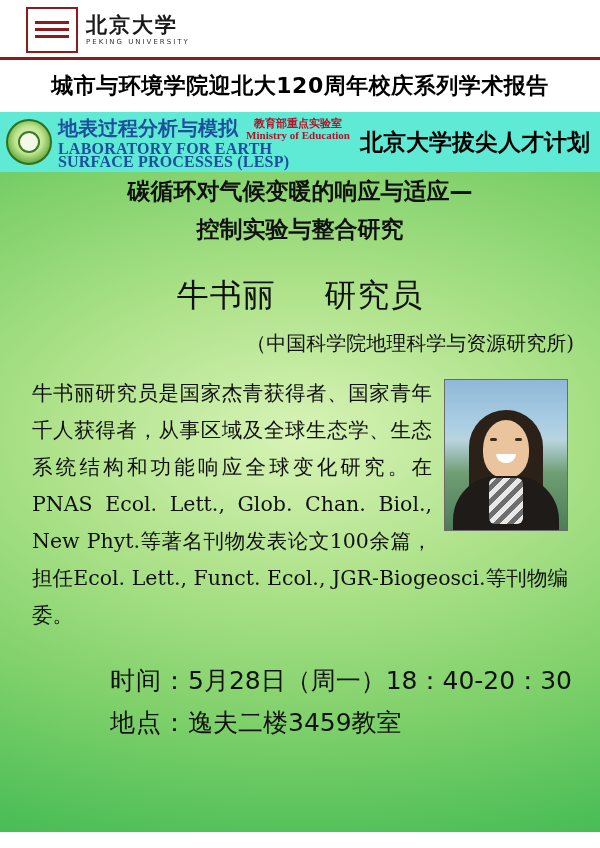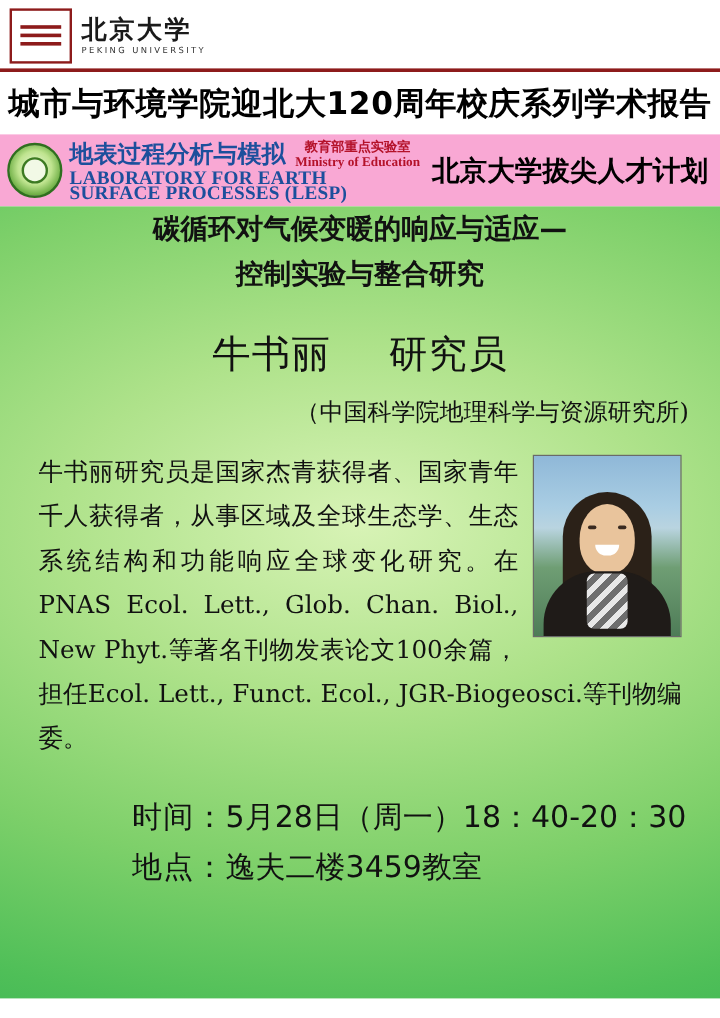--- a/index.html
+++ b/index.html
@@ -20,21 +20,21 @@
     box-sizing: border-box;
   }
 
   
   .header {
     position: relative;
     height: 60px;
     background: #ffffff;
     display: flex;
     align-items: center;
-    padding-left: 8px;
+    padding-left: 26px;
     box-sizing: border-box;
   }
   .pku-logo {
     display: flex;
     align-items: center;
     gap: 8px;
   }
   .pku-mark {
     width: 52px;
     height: 46px;
@@ -89,32 +89,32 @@
   }
 
   
   .series-title {
     height: 52px;
     display: flex;
     align-items: center;
     justify-content: center;
     background: #ffffff;
     font-family: "DejaVu Sans", sans-serif;
-    font-size: 26px;
+    font-size: 22px;
     font-weight: bold;
     color: #000000;
     letter-spacing: 0.5px;
   }
 
   
   .lab-row {
     height: 60px;
     display: flex;
     align-items: center;
-    background: #f9a8d4;
+    background: #5eead4;
     padding: 0 4px 0 6px;
     box-sizing: border-box;
     gap: 6px;
   }
   .lab-emblem {
     width: 46px;
     height: 46px;
     border-radius: 50%;
     background: radial-gradient(circle at 50% 45%, #eaf7d9 0%, #bfe48f 45%, #64a83c 75%, #2f6f1f 100%);
     border: 2px solid #2f6f1f;

